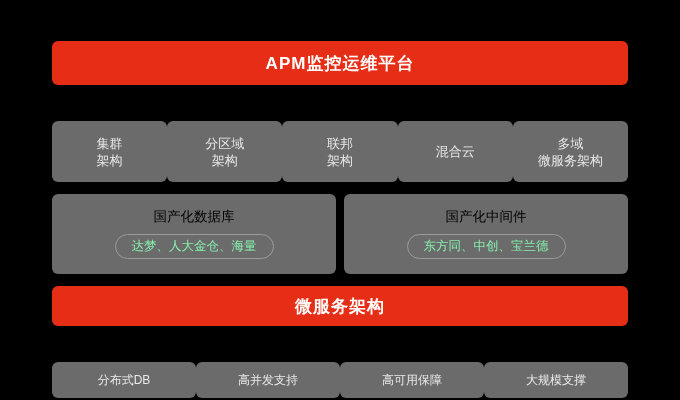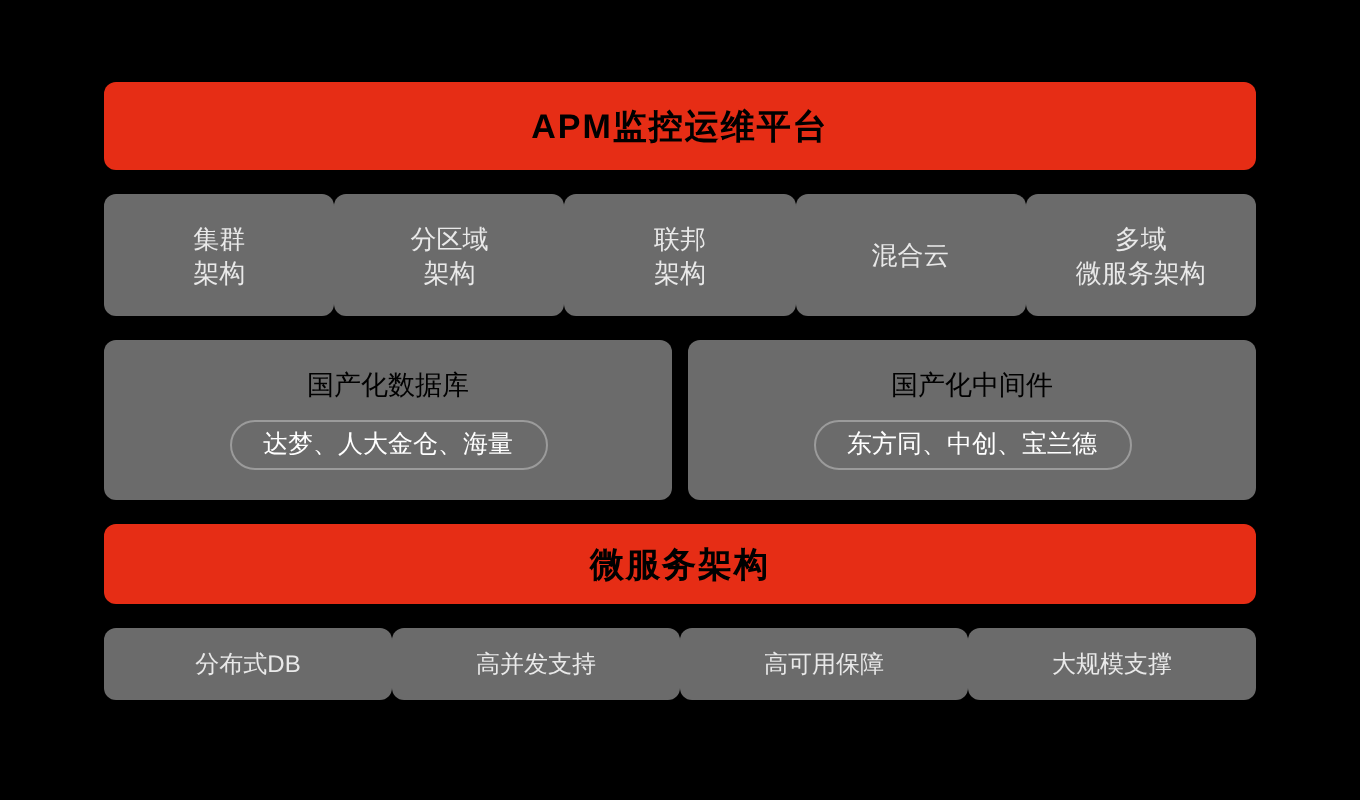--- a/index.html
+++ b/index.html
@@ -21,40 +21,41 @@
     width: 576px;
     height: 317px;
     display: flex;
     flex-direction: column;
   }
 
   
   .banner {
     background: #e62d15;
     border-radius: 6px;
-    color: #000000;
+    color: #ffffff;
     font-size: 17px;
     font-weight: bold;
     letter-spacing: 1px;
     display: flex;
     align-items: center;
     justify-content: center;
     height: 44px;
     flex: none;
   }
   .banner.lower { height: 40px; }
 
   
   .gap-12 { height: 12px; flex: none; }
 
   
   .card-row {
     display: flex;
     gap: 0;
     flex: none;
+    margin-top: 24px;
   }
   .card {
     flex: 1 1 0;
     background: #6b6b6b;
     border-radius: 6px;
     color: #e9e9e9;
     font-size: 13px;
     line-height: 17px;
     text-align: center;
     display: flex;
@@ -83,21 +84,21 @@
     gap: 9px;
   }
   .loc-title {
     color: #000000;
     font-size: 13.5px;
     line-height: 16px;
   }
   .loc-pill {
     border: 1px solid #9b9b9b;
     border-radius: 13px;
-    color: #ffffff;
+    color: #86efac;
     font-size: 12.5px;
     line-height: 15px;
     padding: 4px 16px;
     white-space: nowrap;
   }
 </style>
 </head>
 <body>
 
 <div id="diagram">

